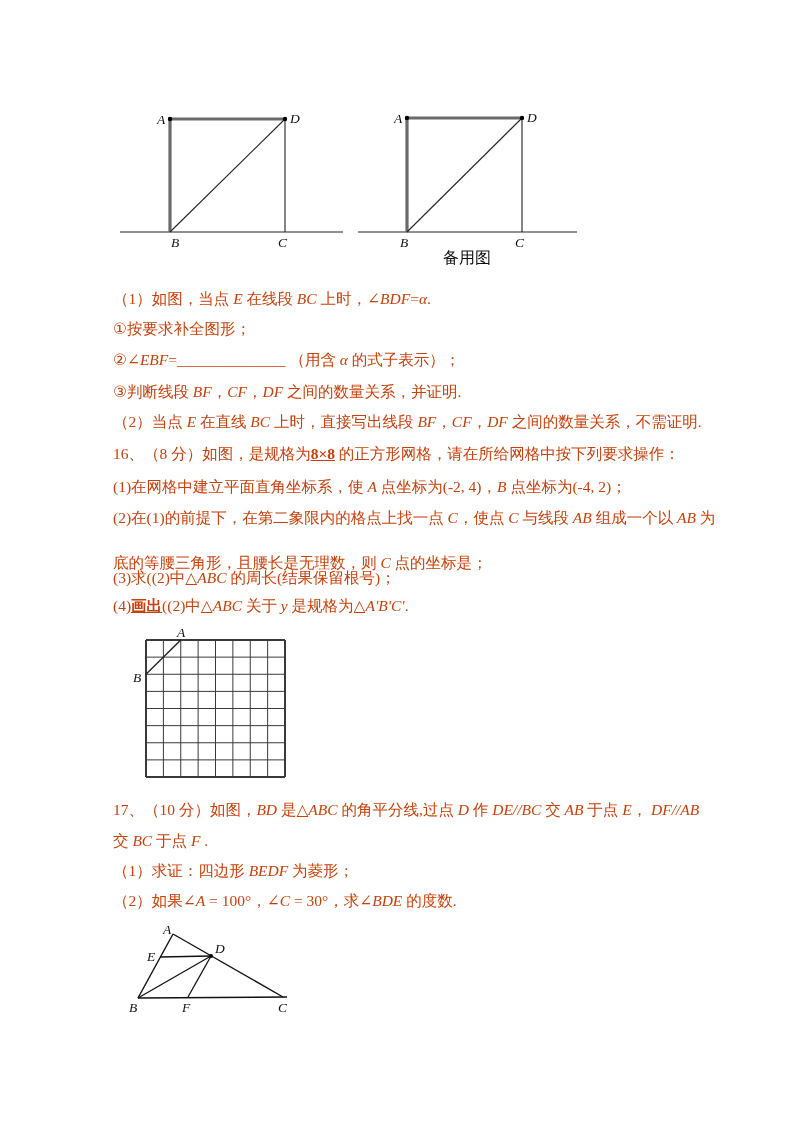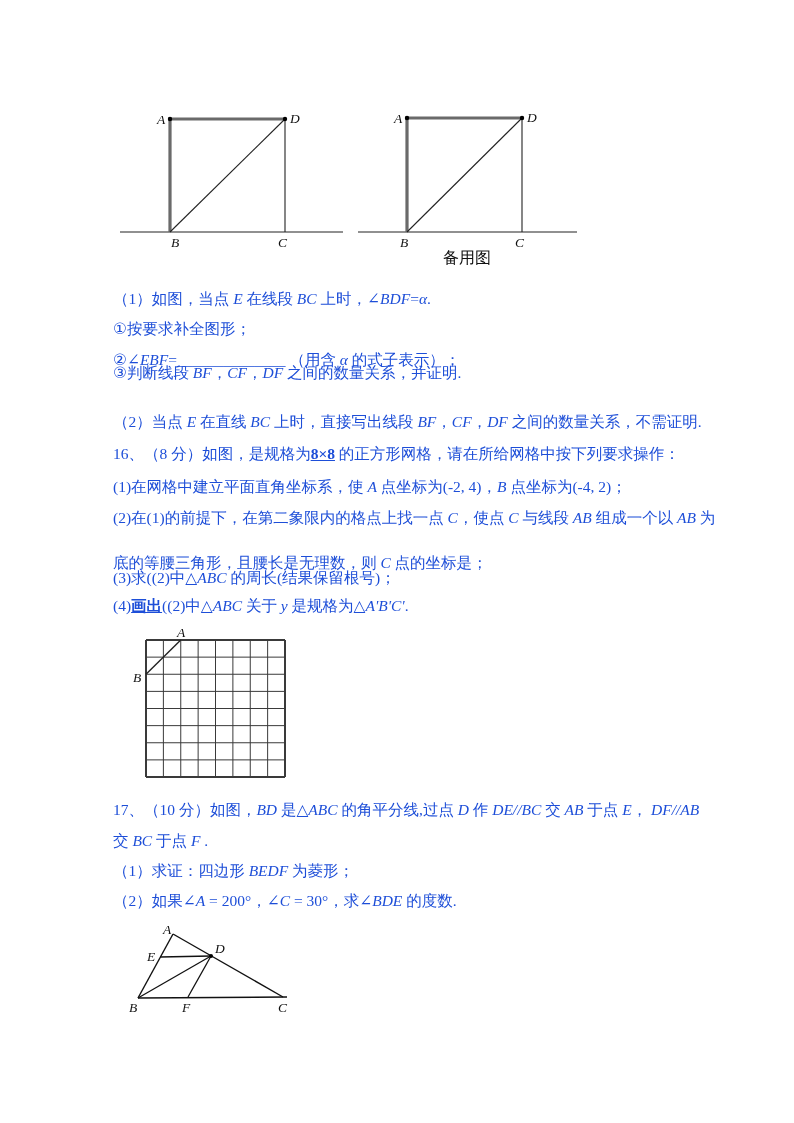--- a/index.html
+++ b/index.html
@@ -3,21 +3,21 @@
 <meta charset="utf-8">
 <style>
   html,body{margin:0;padding:0;}
   body{
     width:794px;height:1123px;background:#ffffff;position:relative;
     font-family:"Liberation Serif","DejaVu Serif","DejaVu Sans",serif;
     color:#000;overflow:hidden;
   }
   .line{
     position:absolute;left:113px;font-size:15.5px;line-height:20px;
-    white-space:pre;color:#1d4ed8;
+    white-space:pre;color:#c2410c;
   }
   .it{font-style:italic;}
   .bd{font-weight:bold;text-decoration:underline;}
   .fig{position:absolute;}
   svg text{
     font-family:"Liberation Serif","DejaVu Serif","DejaVu Sans",serif;
     font-style:italic;font-size:13.5px;fill:#111;
   }
   svg text.cap{font-style:normal;font-size:16px;}
 </style>
@@ -49,21 +49,21 @@
   <text x="39" y="19">A</text>
   <text x="172" y="18">D</text>
   <text x="45" y="143">B</text>
   <text x="160" y="143">C</text>
   <text x="112" y="159" text-anchor="middle" class="cap">备用图</text>
 </svg>
 
 <div class="line" style="top:289px"><span>（1）如图，当点 </span><span class="it">E</span><span> 在线段 </span><span class="it">BC</span><span> 上时，∠</span><span class="it">BDF</span><span>=</span><span class="it">α</span><span>.</span></div>
 <div class="line" style="top:319px"><span>①按要求补全图形；</span></div>
 <div class="line" style="top:350px"><span>②∠</span><span class="it">EBF</span><span>=</span><span>______________</span><span> （用含 </span><span class="it">α</span><span> 的式子表示）；</span></div>
-<div class="line" style="top:363px"><span>③判断线段 </span><span class="it">BF</span><span>，</span><span class="it">CF</span><span>，</span><span class="it">DF</span><span> 之间的数量关系，并证明.</span></div>
+<div class="line" style="top:382px"><span>③判断线段 </span><span class="it">BF</span><span>，</span><span class="it">CF</span><span>，</span><span class="it">DF</span><span> 之间的数量关系，并证明.</span></div>
 <div class="line" style="top:412px"><span>（2）当点 </span><span class="it">E</span><span> 在直线 </span><span class="it">BC</span><span> 上时，直接写出线段 </span><span class="it">BF</span><span>，</span><span class="it">CF</span><span>，</span><span class="it">DF</span><span> 之间的数量关系，不需证明.</span></div>
 
 <div class="line" style="top:444px"><span>16、（8 分）如图，是规格为</span><span class="bd">8×8</span><span> 的正方形网格，请在所给网格中按下列要求操作：</span></div>
 <div class="line" style="top:477px"><span>(1)在网格中建立平面直角坐标系，使 </span><span class="it">A</span><span> 点坐标为(-2, 4)，</span><span class="it">B</span><span> 点坐标为(-4, 2)；</span></div>
 <div class="line" style="top:508px"><span>(2)在(1)的前提下，在第二象限内的格点上找一点 </span><span class="it">C</span><span>，使点 </span><span class="it">C</span><span> 与线段 </span><span class="it">AB</span><span> 组成一个以 </span><span class="it">AB</span><span> 为</span></div>
 <div class="line" style="top:553px"><span>底的等腰三角形，且腰长是无理数，则 </span><span class="it">C</span><span> 点的坐标是；</span></div>
 <div class="line" style="top:568px"><span>(3)求((2)中△</span><span class="it">ABC</span><span> 的周长(结果保留根号)；</span></div>
 <div class="line" style="top:596px"><span>(4)</span><span class="bd">画出</span><span>((2)中△</span><span class="it">ABC</span><span> 关于 </span><span class="it">y</span><span> 是规格为△</span><span class="it">A'B'C'</span><span>.</span></div>
 
 <svg class="fig" style="left:133px;top:625px" width="170" height="170" viewBox="0 0 170 170" id="grid-svg">
@@ -88,21 +88,21 @@
       <line x1="13" y1="152" x2="152" y2="152" stroke="#3a3a3a" stroke-width="2"></line>
     </g>
   <line x1="13" y1="49.25" x2="47.75" y2="15" stroke="#222" stroke-width="1.4"></line>
   <text x="44" y="12">A</text>
   <text x="0" y="57">B</text>
 </svg>
 
 <div class="line" style="top:800px"><span>17、（10 分）如图，</span><span class="it">BD</span><span> 是△</span><span class="it">ABC</span><span> 的角平分线,过点 </span><span class="it">D</span><span> 作 </span><span class="it">DE//BC</span><span> 交 </span><span class="it">AB</span><span> 于点 </span><span class="it">E</span><span>， </span><span class="it">DF//AB</span></div>
 <div class="line" style="top:831px"><span>交 </span><span class="it">BC</span><span> 于点 </span><span class="it">F</span><span> .</span></div>
 <div class="line" style="top:861px"><span>（1）求证：四边形 </span><span class="it">BEDF</span><span> 为菱形；</span></div>
-<div class="line" style="top:891px"><span>（2）如果∠</span><span class="it">A</span><span> = 200°，∠</span><span class="it">C</span><span> = 30°，求∠</span><span class="it">BDE</span><span> 的度数.</span></div>
+<div class="line" style="top:891px"><span>（2）如果∠</span><span class="it">A</span><span> = 100°，∠</span><span class="it">C</span><span> = 30°，求∠</span><span class="it">BDE</span><span> 的度数.</span></div>
 
 <svg class="fig" style="left:108px;top:920px" width="230" height="105" viewBox="0 0 230 105">
   <line x1="65" y1="14" x2="30" y2="78" stroke="#111" stroke-width="1.4"></line>
   <line x1="65" y1="14" x2="175" y2="77" stroke="#111" stroke-width="1.4"></line>
   <line x1="30" y1="78" x2="179" y2="77" stroke="#111" stroke-width="1.4"></line>
   <line x1="30" y1="78" x2="103" y2="36" stroke="#111" stroke-width="1.3"></line>
   <line x1="52" y1="37" x2="103" y2="36" stroke="#111" stroke-width="1.3"></line>
   <line x1="103" y1="36" x2="80" y2="77" stroke="#111" stroke-width="1.3"></line>
   <circle cx="103" cy="36" r="2" fill="#000"></circle>
   <text x="55" y="14">A</text>

